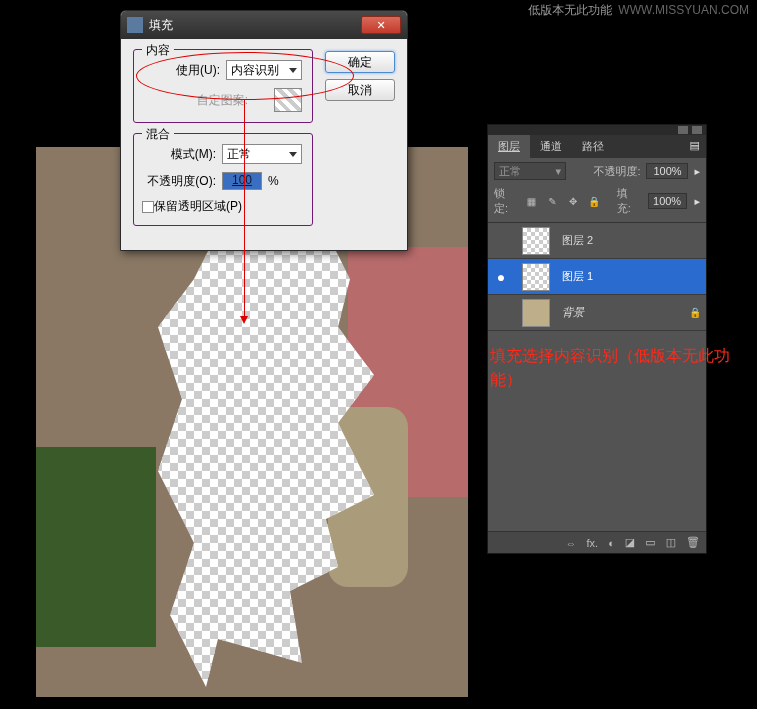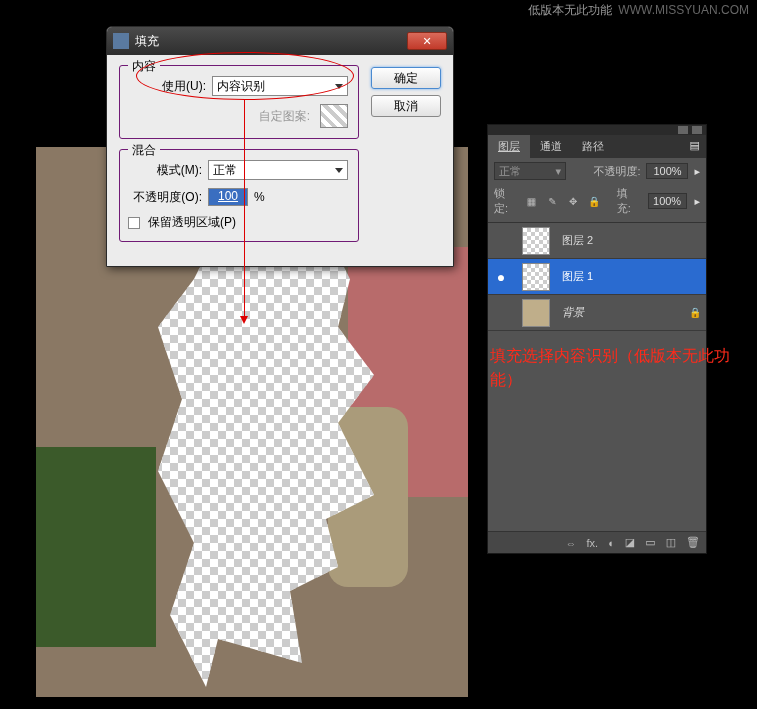--- a/index.html
+++ b/index.html
@@ -10,38 +10,38 @@
 
 .canvas { position:absolute; left:36px; top:147px; width:432px; height:550px; background:#8a7864; overflow:hidden; }
 .checker { position:absolute; left:110px; top:60px; width:240px; height:480px; clip-path:polygon(50% 0%,75% 5%,85% 15%,80% 25%,95% 35%,80% 45%,95% 60%,75% 65%,80% 75%,60% 80%,65% 95%,30% 90%,25% 100%,10% 85%,20% 70%,5% 55%,15% 40%,5% 25%,20% 15%,30% 5%);
  background-image:linear-gradient(45deg,#ccc 25%,transparent 25%,transparent 75%,#ccc 75%),linear-gradient(45deg,#ccc 25%,#fff 25%,#fff 75%,#ccc 75%);
  background-size:16px 16px; background-position:0 0,8px 8px; }
 .bg-green { position:absolute; left:0; top:300px; width:120px; height:200px; background:#3b5a2a; }
 .bg-pink { position:absolute; right:0; top:100px; width:120px; height:250px; background:#b86b6b; }
 .bg-stone { position:absolute; right:60px; top:260px; width:80px; height:180px; background:#aa9b7a; border-radius:20px; }
 
 
-.dialog { position:absolute; left:106px; top:10px; width:348px; background:#ececec; border:1px solid #2a2a2a; box-shadow:2px 2px 10px rgba(0,0,0,.6); border-radius:6px 6px 0 0;margin-top:16px; }
+.dialog { position:absolute; left:120px; top:10px; width:288px; background:#ececec; border:1px solid #2a2a2a; box-shadow:2px 2px 10px rgba(0,0,0,.6); border-radius:6px 6px 0 0; }
 .titlebar { height:28px; background:linear-gradient(#4a4a4a,#2e2e2e); display:flex; align-items:center; padding:0 6px; border-radius:5px 5px 0 0; }
 .titlebar .ico { width:16px; height:16px; margin-right:6px; background:#5a7aa0; display:inline-block; }
 .title { color:#fff; font-size:12px; flex:1; }
 .close-x { width:40px; height:18px; background:linear-gradient(#d96a5a,#c23a2a); color:#fff; text-align:center; font-size:11px; line-height:16px; border-radius:2px; border:1px solid #8a2a1a; }
 .dlg-body { padding:10px 12px 14px; position:relative; font-size:12px; }
 .fs { border:1px solid #701a75; border-radius:3px; padding:10px 10px 10px 12px; margin-bottom:10px; position:relative; }
 .fs-label { position:absolute; top:-8px; left:8px; background:#ececec; padding:0 4px; font-size:12px; }
 .row { display:flex; align-items:center; gap:6px; margin-bottom:8px; }
 .row:last-child { margin-bottom:0; }
 .row-label { width:74px; text-align:right; }
 .combo { flex:1; height:20px; border:1px solid #888; background:#fff; display:flex; align-items:center; padding:0 4px; justify-content:space-between; }
 .combo .arr { border-left:4px solid transparent; border-right:4px solid transparent; border-top:5px solid #333; }
 .pattern-sw { width:28px; height:24px; border:1px solid #888; margin-left:4px; background:repeating-linear-gradient(45deg,#ccc 0 4px,#fff 4px 8px); display:inline-block; }
-.pat-row { display:flex; align-items:center; justify-content:flex-end; gap:6px; color:#999; }
+.pat-row { display:flex; align-items:center; justify-content:flex-end; gap:22px; color:#999; }
 .num-in { width:40px; height:18px; border:1px solid #888; background:#fff; color:#000; text-align:center; }
-.num-in.sel { background:#3a6ec0; color:#ffffff;text-decoration:underline; }
-.chk { display:flex; align-items:center; gap:8px; }
+.num-in.sel { background:#3a6ec0; color:#0f172a;text-decoration:underline; }
+.chk { display:flex; align-items:center; gap:0; }
 .chk .box { width:12px; height:12px; border:1px solid #888; background:#fff; }
 .btn-col { position:absolute; right:12px; top:12px; display:flex; flex-direction:column; gap:6px; }
 .winbtn { width:70px; height:22px; border:1px solid #888; background:linear-gradient(#fefefe,#e2e2e2); font-size:12px; border-radius:3px; display:flex; align-items:center; justify-content:center; }
 .winbtn.primary { border:1px solid #4a8ad0; box-shadow:0 0 3px #6aaaf0; }
 
 
 .oval { position:absolute; border:1px solid #d00; border-radius:50%; }
 .arrow-line { position:absolute; width:1px; background:#d00; }
 .arrow-head { position:absolute; width:0; height:0; border-left:4px solid transparent; border-right:4px solid transparent; border-top:8px solid #d00; }
 

